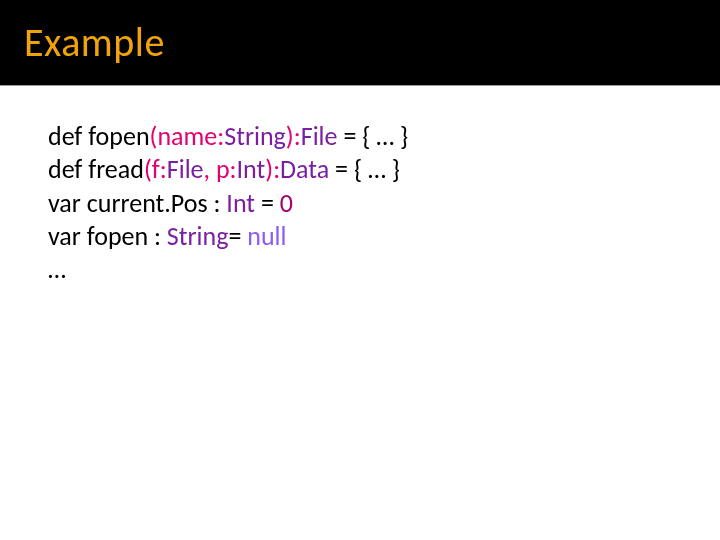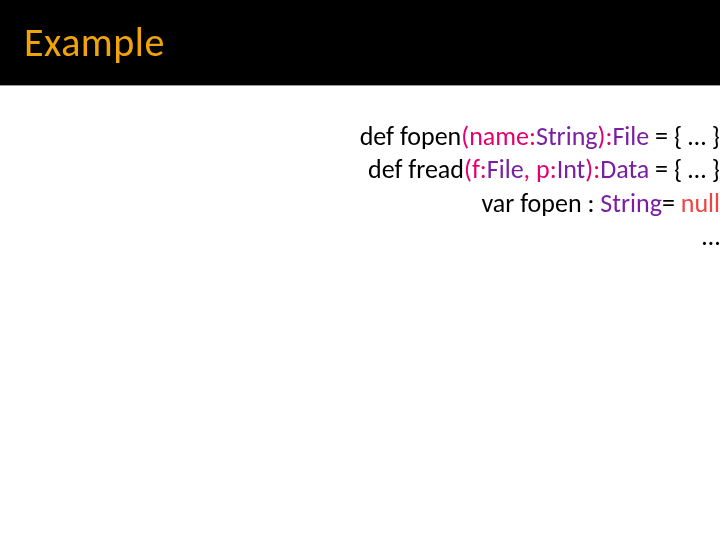--- a/index.html
+++ b/index.html
@@ -36,45 +36,45 @@
     width: 100%;
   }
   .code-block {
     padding: 34px 0 0 48px;
     font-size: 26px;
     line-height: 1.28;
     color: #000000;
   }
   .code-line {
     white-space: pre;
-    text-align: right;
   }
   .kw     { color: #000000; }
   .paren  { color: #e4006e; }
   .ptxt   { color: #e4006e; }
   .type   { color: #7a1fa2; }
   .num    { color: #a8006e; }
-  .null   { color: #ef4444; }
+  .null   { color: #8b5cf6; }
 </style>
 </head>
 <body>
 
 <div class="slide">
 
   <div class="title-bar">
     <span class="title-text">Example</span>
   </div>
   <hr class="title-rule">
 
   <div class="code-block">
 
     <div class="code-line"><span class="kw">def</span><span> </span><span class="kw">fopen</span><span class="paren">(</span><span class="ptxt">name</span><span class="ptxt">:</span><span class="type">String</span><span class="paren">)</span><span class="ptxt">:</span><span class="type">File</span><span class="kw"> = { … }</span></div>
 
     <div class="code-line"><span class="kw">def</span><span> </span><span class="kw">fread</span><span class="paren">(</span><span class="ptxt">f</span><span class="ptxt">:</span><span class="type">File</span><span class="ptxt">, </span><span class="ptxt">p</span><span class="ptxt">:</span><span class="type">Int</span><span class="paren">)</span><span class="ptxt">:</span><span class="type">Data</span><span class="kw"> = { … }</span></div>
 
+    <div class="code-line"><span class="kw">var</span><span> </span><span class="kw">current.Pos : </span><span class="type">Int</span><span class="kw"> = </span><span class="num">0</span></div>
 
     <div class="code-line"><span class="kw">var</span><span> </span><span class="kw">fopen : </span><span class="type">String</span><span class="kw">= </span><span class="null">null</span></div>
 
     <div class="code-line"><span class="kw">…</span></div>
 
 
   </div>
 </div>
 
 </body></html>

